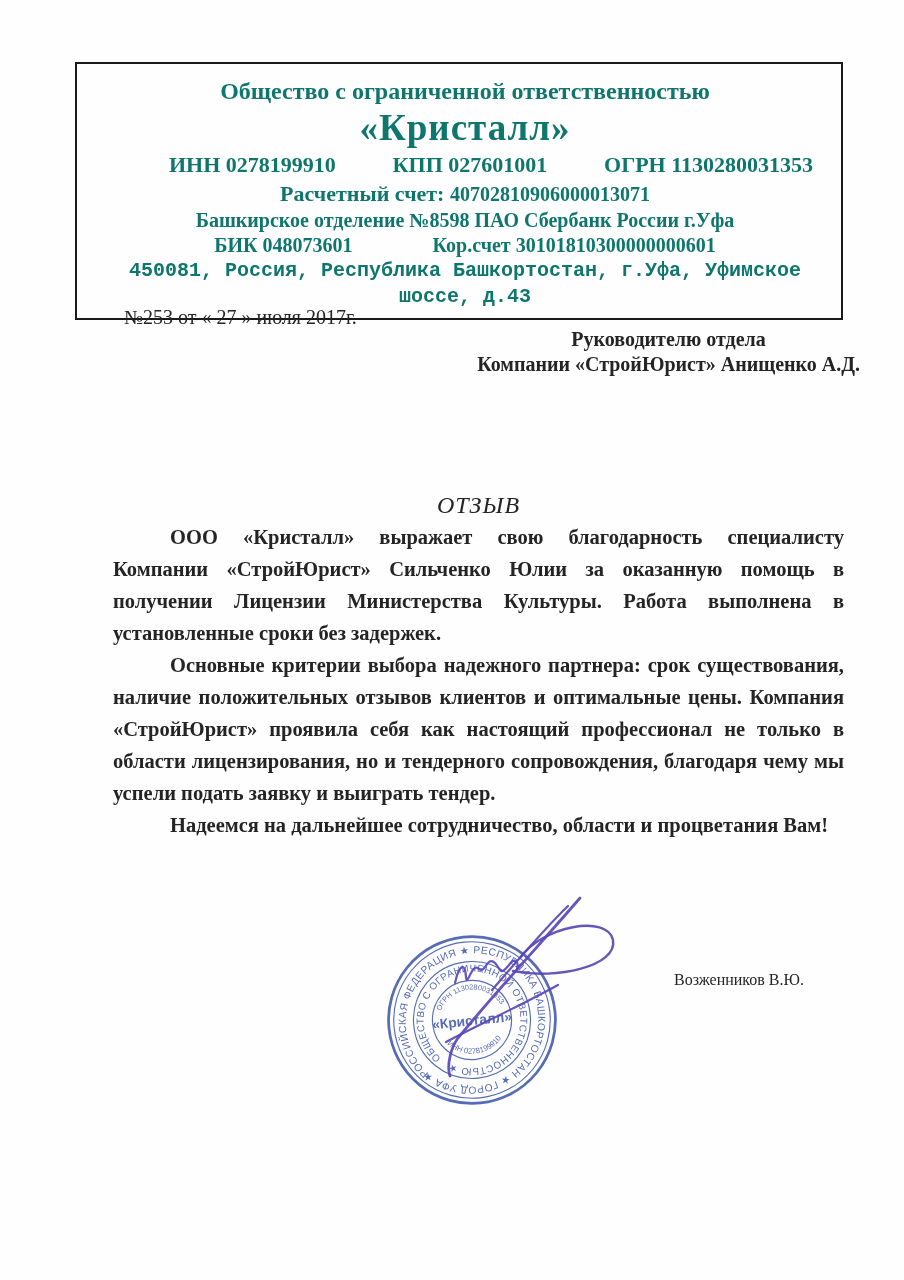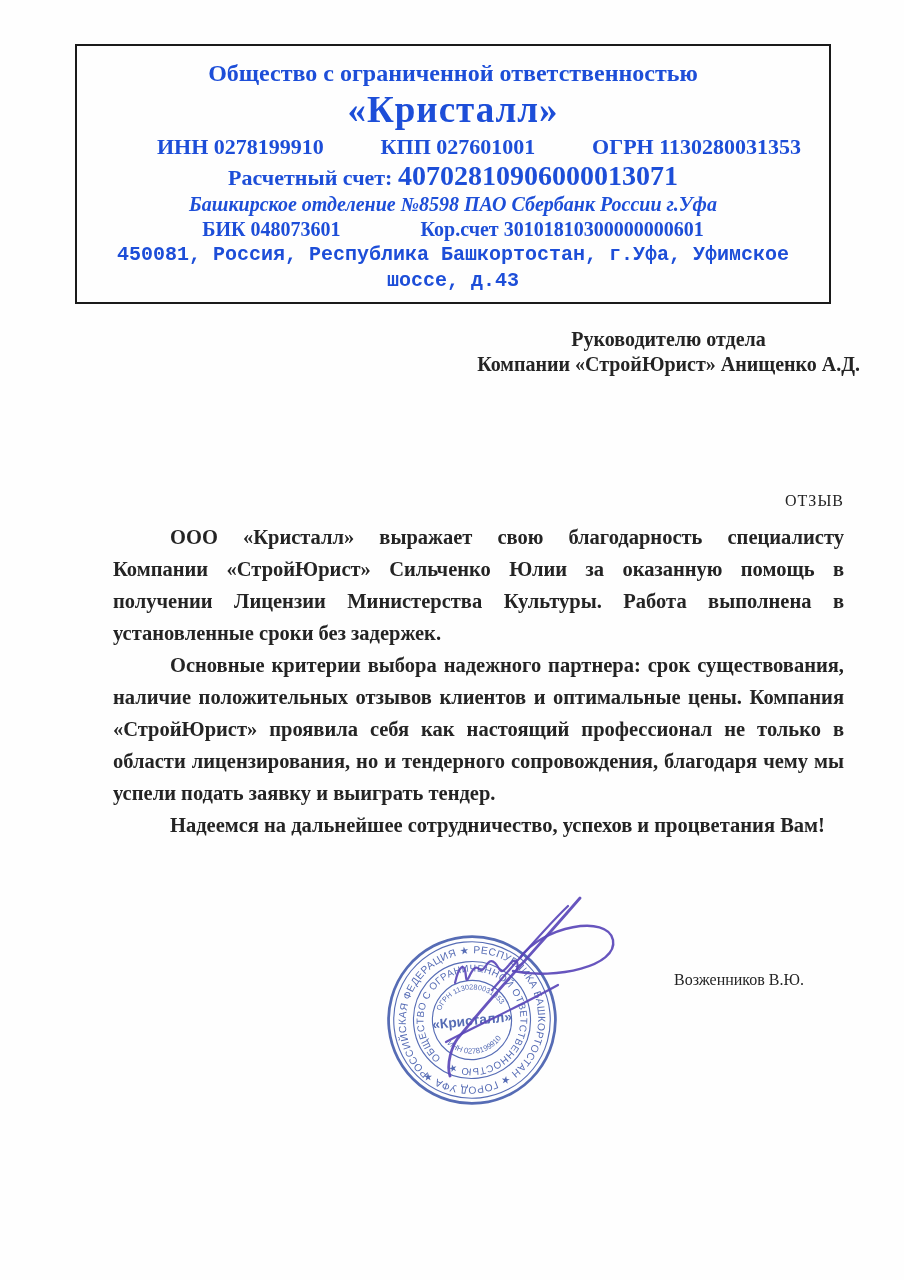--- a/index.html
+++ b/index.html
@@ -14,50 +14,50 @@
     position:relative;
     width:904px;height:1280px;
     margin:0 auto;
     background:#fefefe;
     font-family:"Liberation Serif","DejaVu Serif",serif;
     color:var(--text-color);
     overflow:hidden;
   }
   
   .letterhead{
-    position:absolute;left:75px;top:44px;width:752px;
+    position:absolute;left:75px;top:62px;width:752px;
     border:2px solid var(--border-color);
     text-align:center;
-    padding:12px 0 8px 0;
-    color:#1d4ed8;
+    padding:12px 0 8px 12px;
+    color:#0f766e;
     font-weight:bold;
   }
   .lh-orgtype{font-size:24px;line-height:30px;}
   .lh-name{font-size:37px;line-height:44px;letter-spacing:1px;}
   .lh-codes{
     display:flex;justify-content:space-between;
     padding:0 28px 0 80px;
     font-size:22px;line-height:30px;
   }
   .lh-account{font-size:22px;line-height:28px;}
-  .lh-account .num{font-size:28px;}
-  .lh-bank{font-size:20px;line-height:25px;font-style:italic;}
+  .lh-account .num{font-size:20px;}
+  .lh-bank{font-size:20px;line-height:25px;}
   .lh-bik{display:flex;justify-content:center;gap:80px;font-size:20px;line-height:25px;}
   .lh-address{font-size:20px;line-height:26px;font-family:Liberation Mono, monospace;}
   
   .ref-line{position:absolute;left:124px;top:306px;font-size:20px;}
   .addressee{
     position:absolute;right:44px;top:327px;
     text-align:center;font-weight:bold;
     font-size:20px;line-height:25px;
   }
   
   .doc-title{
     position:absolute;left:113px;top:492px;width:731px;
-    text-align:right;font-size:16px;letter-spacing:1px;
+    text-align:center;font-size:24px;letter-spacing:1px;font-style:italic;
   }
   .body-text{position:absolute;left:113px;top:521px;width:731px;}
   .body-text p{
     margin:0;text-indent:57px;text-align:justify;
     font-size:20.5px;line-height:32px;font-weight:bold;
   }
   
   .closing{position:absolute;left:125px;top:951px;font-size:20px;line-height:28px;}
   .signer-name{position:absolute;left:674px;top:971px;font-size:16px;}
   
@@ -85,31 +85,32 @@
       <span class="num">40702810906000013071</span>
     </div>
     <div class="lh-bank">Башкирское отделение №8598 ПАО Сбербанк России  г.Уфа</div>
     <div class="lh-bik">
       <span>БИК 048073601</span>
       <span>Кор.счет 30101810300000000601</span>
     </div>
     <div class="lh-address">450081, Россия, Республика Башкортостан, г.Уфа, Уфимское шоссе, д.43</div>
   </div>
 
+  <div class="ref-line">№253 от « 27 » июля 2017г.</div>
 
   <div class="addressee">
     <div>Руководителю отдела</div>
     <div>Компании «СтройЮрист» Анищенко А.Д.</div>
   </div>
 
   <div class="doc-title">ОТЗЫВ</div>
   <div class="body-text">
     <p>ООО «Кристалл» выражает свою благодарность специалисту Компании «СтройЮрист» Сильченко Юлии за оказанную помощь в получении Лицензии Министерства Культуры. Работа выполнена в установленные сроки без задержек.</p>
     <p>Основные критерии выбора надежного партнера: срок существования, наличие положительных отзывов клиентов и оптимальные цены. Компания «СтройЮрист» проявила себя как настоящий профессионал не только в области лицензирования, но и тендерного сопровождения, благодаря чему мы успели подать заявку и выиграть тендер.</p>
-    <p>Надеемся на дальнейшее сотрудничество, успехов и процветания Вам!</p>
+    <p>Надеемся на дальнейшее сотрудничество, области и процветания Вам!</p>
   </div>
 
   <div class="signer-name">Возженников В.Ю.</div>
 
   <svg class="stamp-svg" viewBox="0 0 200 200">
     <g transform="rotate(-6 100 100)">
       <circle cx="100" cy="100" r="97" stroke-width="3.2"></circle>
       <circle cx="100" cy="100" r="91" stroke-width="1.3"></circle>
       <circle cx="100" cy="100" r="68" stroke-width="1.3"></circle>
       <circle cx="100" cy="100" r="46" stroke-width="1.3"></circle>

